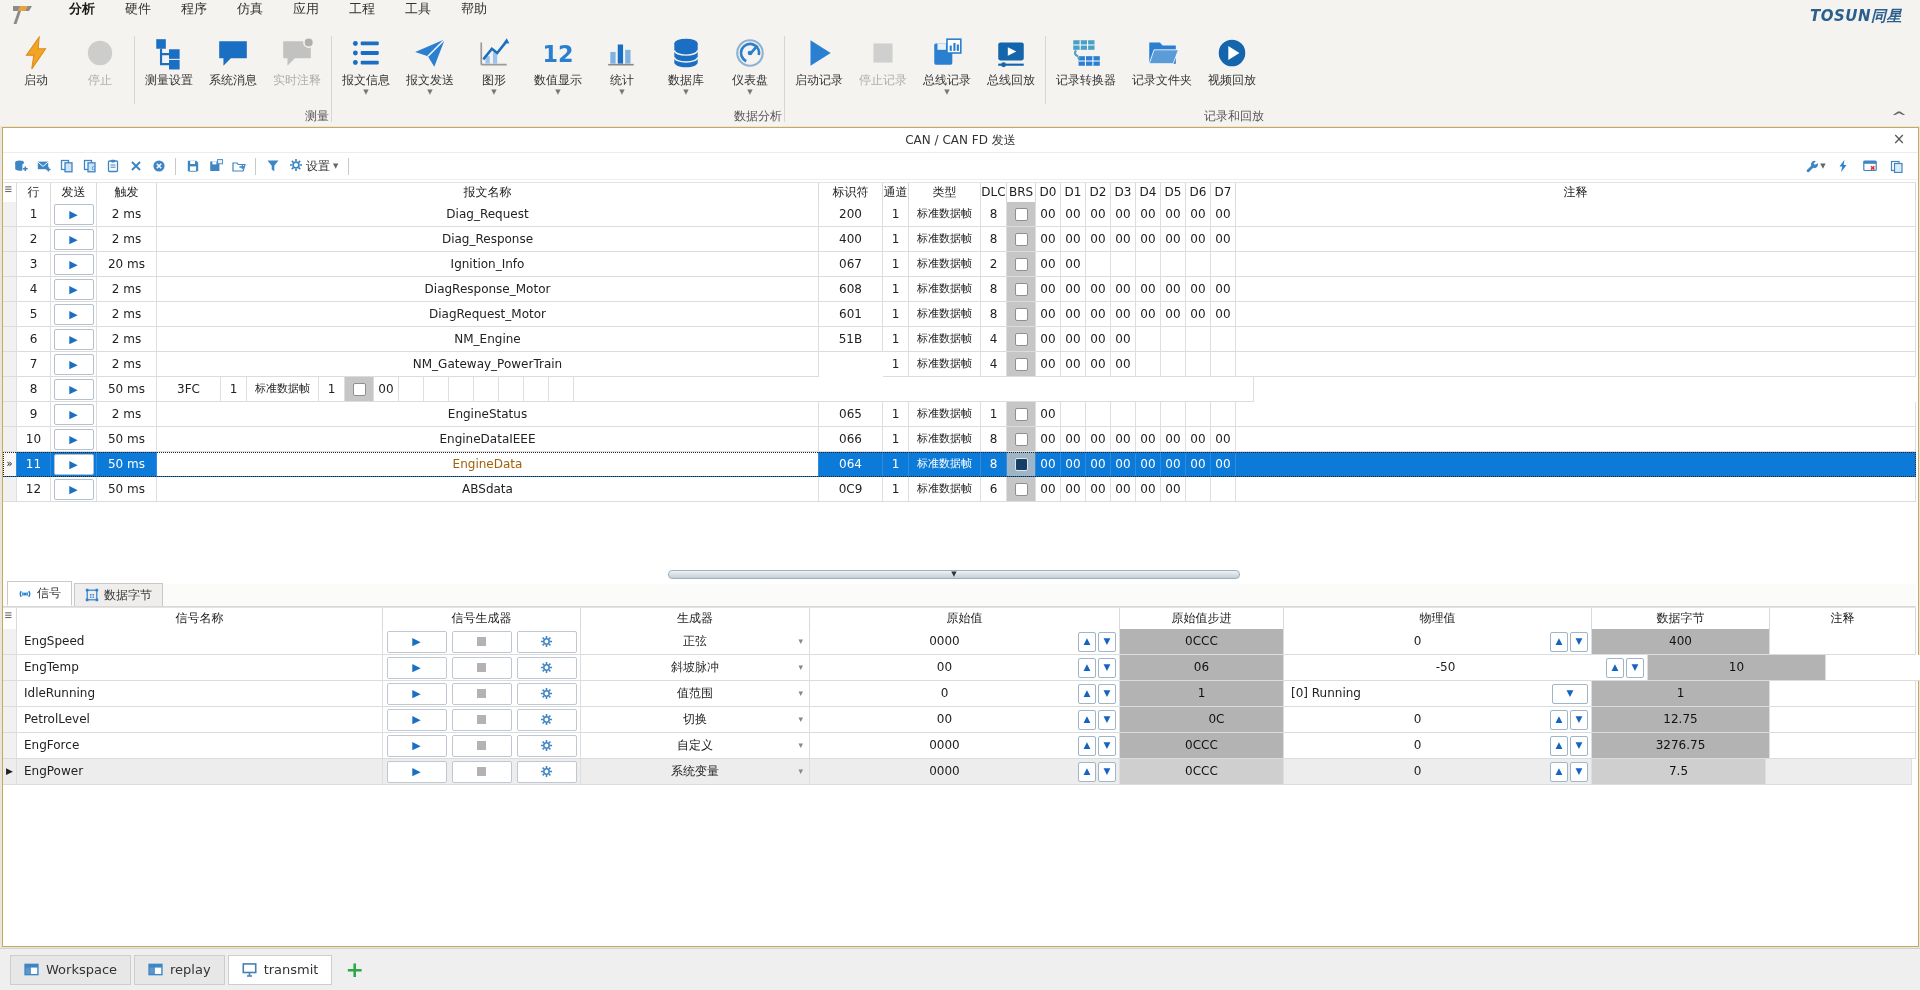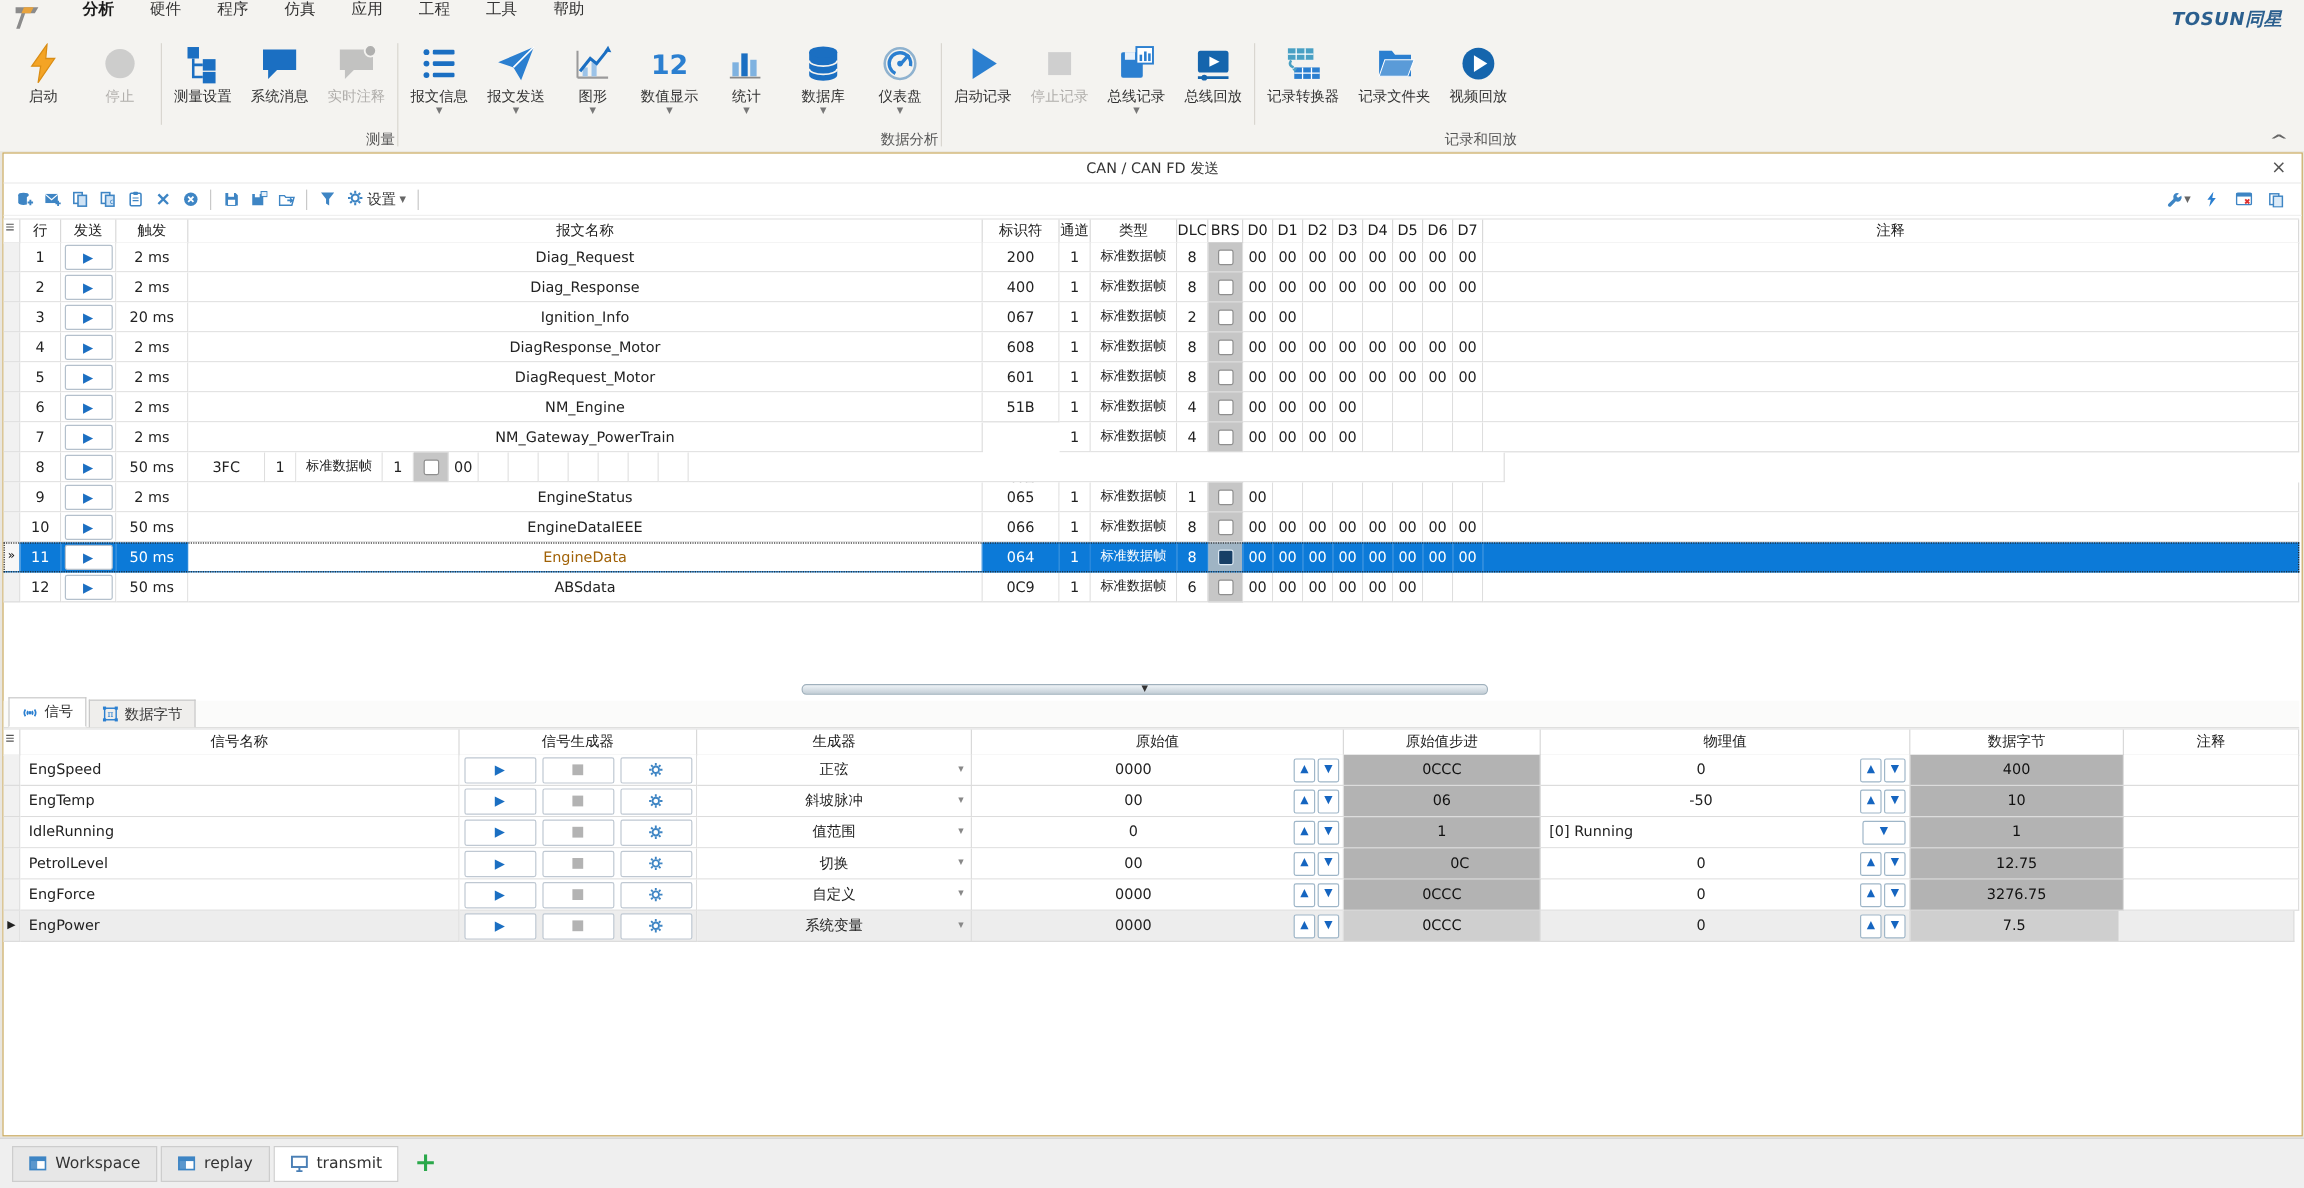--- a/index.html
+++ b/index.html
@@ -951,21 +951,21 @@
             <div class="val">00</div>
             <div class="spin">
               <span>▲</span>
             </div>
             <div class="spin">
               <span>▼</span>
             </div>
           </div>
         </div>
         <div class="scell step" style="width: 164px;">06</div>
-        <div class="scell" style="width: 308px;">
+        <div class="scell" style="width: 364px;">
           <div class="valwrap">
             <div class="val">-50</div>
             <div class="spin">
               <span>▲</span>
             </div>
             <div class="spin">
               <span>▼</span>
             </div>
           </div>
         </div>

